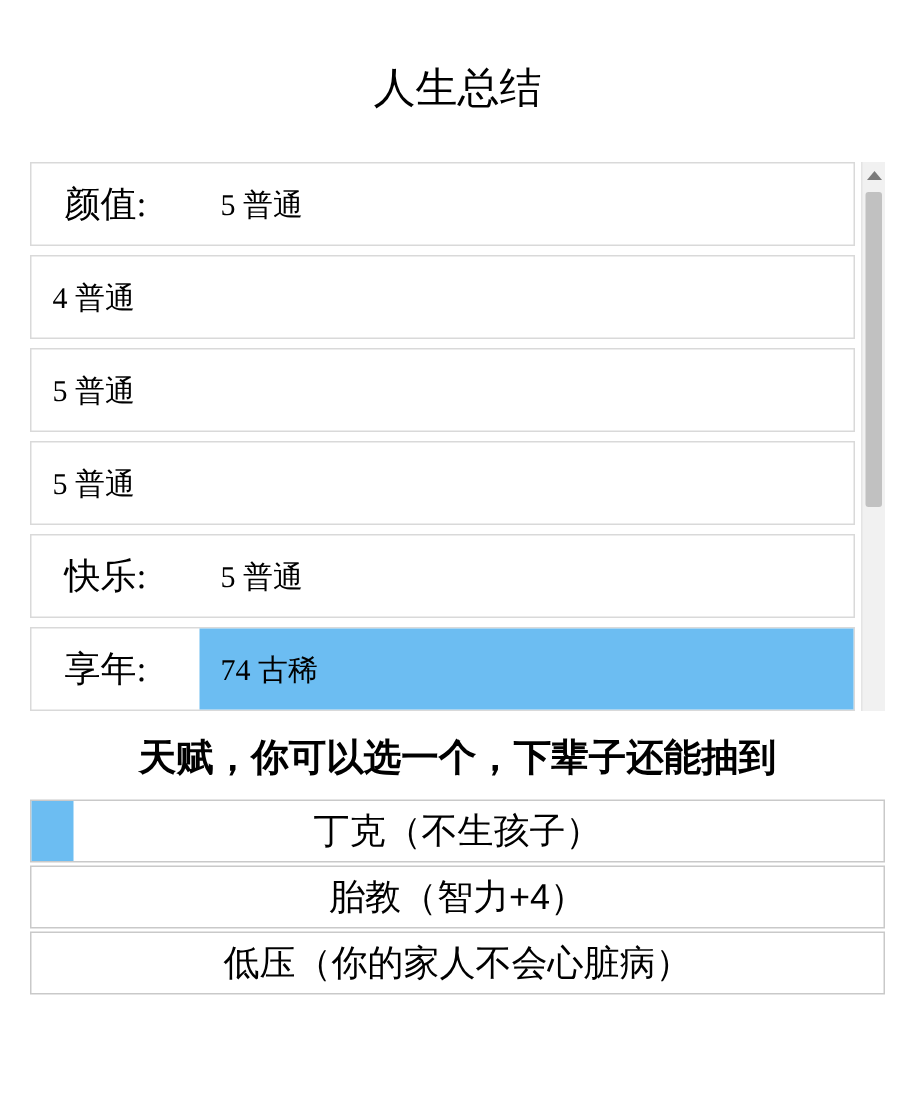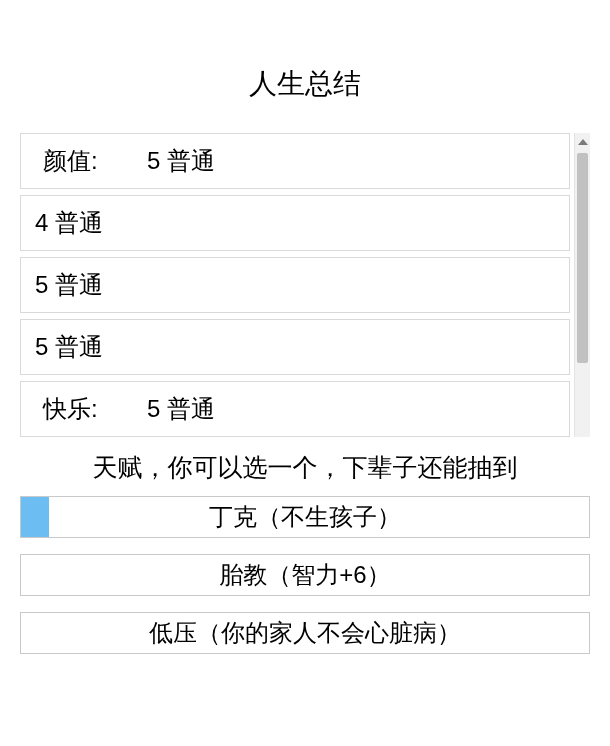--- a/index.html
+++ b/index.html
@@ -7,52 +7,53 @@
     width: 610px;
     height: 746px;
     background: #ffffff;
     font-family: "Microsoft YaHei", "PingFang SC", sans-serif;
     color: #000;
     overflow: hidden;
   }
   .page-title {
     text-align: center;
     font-size: 28px;
-    padding-top: 65px;
+    padding-top: 40px;
     padding-bottom: 30px;
     font-weight: 400;
   }
   .scroll-area {
     position: relative;
     margin: 0 20px;
   }
   .stats-list {
     margin-right: 20px;
   }
   .stat-row {
     display: flex;
     align-items: stretch;
     border: 1px solid #d9d9d9;
     margin-bottom: 6px;
     height: 56px;
     background: #fff;
+    font-family: Liberation Serif, serif;
   }
   .stat-label {
     width: 112px;
     display: flex;
     align-items: center;
     padding-left: 22px;
     font-size: 24px;
   }
   .stat-value {
     flex: 1;
     display: flex;
     align-items: center;
     padding-left: 14px;
-    font-size: 24px;
+    font-size: 20px;
   }
   .stat-value.highlight {
     background: #6cbdf2;
   }
   .scrollbar-track {
     position: absolute;
     right: 0;
     top: 0;
     bottom: 0;
     width: 16px;
@@ -81,29 +82,30 @@
     background: #c1c1c1;
     border-radius: 2px;
   }
   .talent-section {
     margin: 14px 20px 0 20px;
   }
   .talent-heading {
     text-align: center;
     font-size: 25px;
     margin-bottom: 12px;
+    font-weight: bold;
   }
   .talent-item {
     border: 1px solid #c9c9c9;
     height: 42px;
     display: flex;
     align-items: center;
     justify-content: center;
     font-size: 24px;
-    margin-bottom: 16px;
+    margin-bottom: 2px;
     background: #fff;
     position: relative;
   }
   .talent-item .marker {
     position: absolute;
     left: 0; top: 0; bottom: 0;
     width: 28px;
     background: #6cbdf2;
   }
 </style>
@@ -124,32 +126,36 @@
     <div class="stat-row">
       <div class="stat-value">5 普通</div>
     </div>
     <div class="stat-row">
       <div class="stat-value">5 普通</div>
     </div>
     <div class="stat-row">
       <div class="stat-label">快乐:</div>
       <div class="stat-value">5 普通</div>
     </div>
+    <div class="stat-row">
+      <div class="stat-label">享年:</div>
+      <div class="stat-value highlight">74 古稀</div>
+    </div>
   </div>
   <div class="scrollbar-track">
     <div class="scrollbar-upbtn"></div>
     <div class="scrollbar-thumb"></div>
   </div>
 </div>
 
 <div class="talent-section">
   <div class="talent-heading">天赋，你可以选一个，下辈子还能抽到</div>
   <div class="talent-item">
     <div class="marker"></div>
     <span>丁克（不生孩子）</span>
   </div>
   <div class="talent-item">
-    <span>胎教（智力+6）</span>
+    <span>胎教（智力+4）</span>
   </div>
   <div class="talent-item">
     <span>低压（你的家人不会心脏病）</span>
   </div>
 </div>
 
 </body></html>

